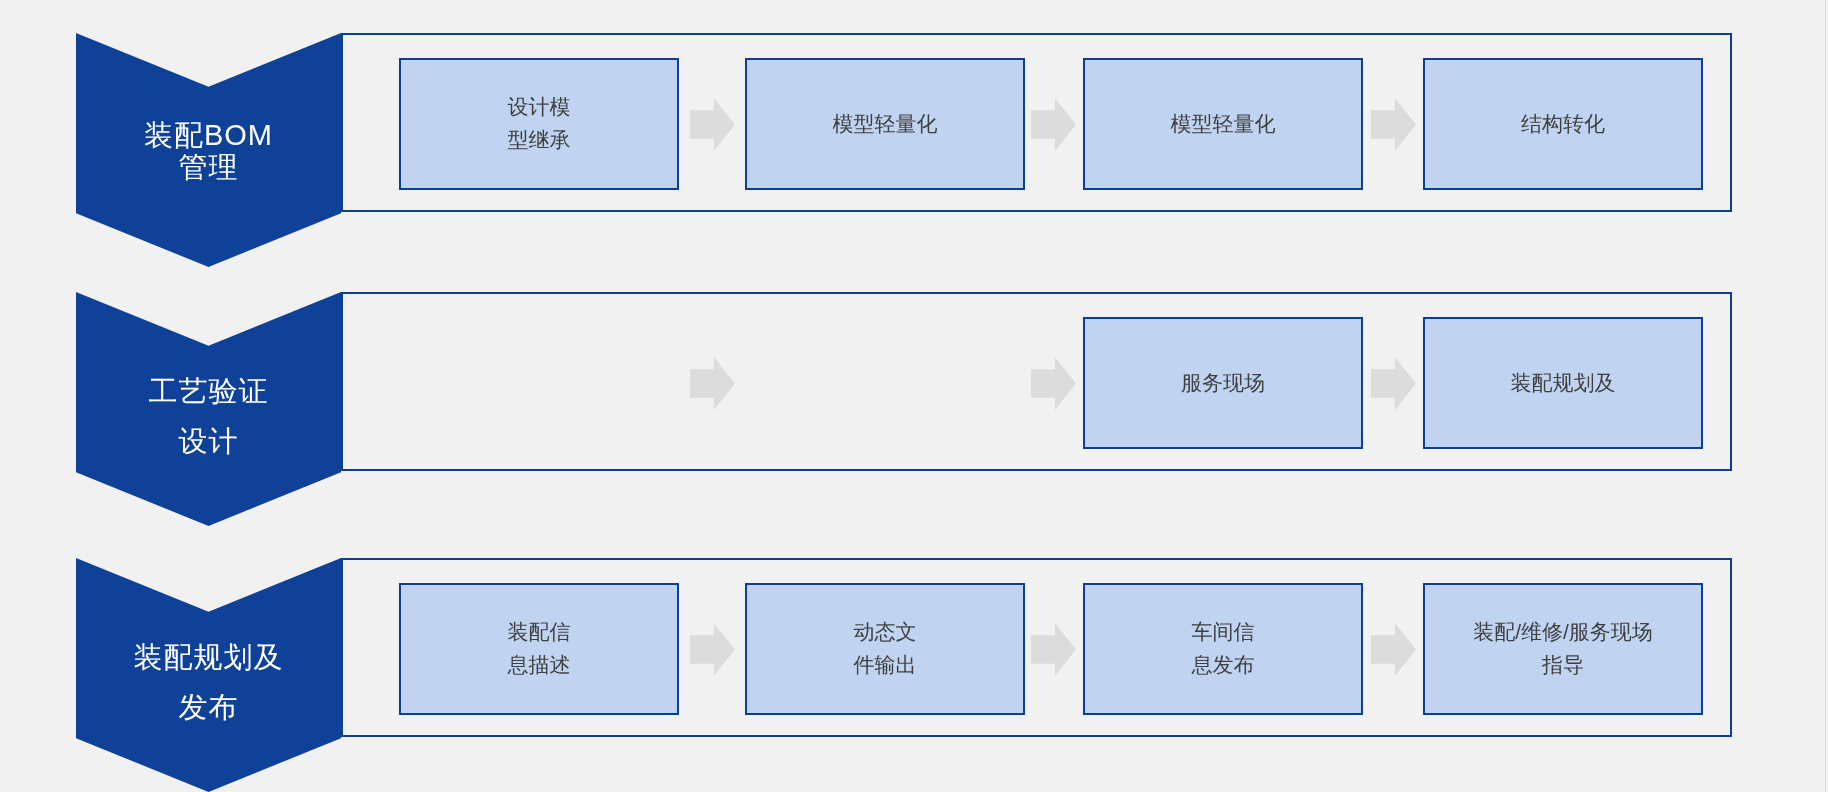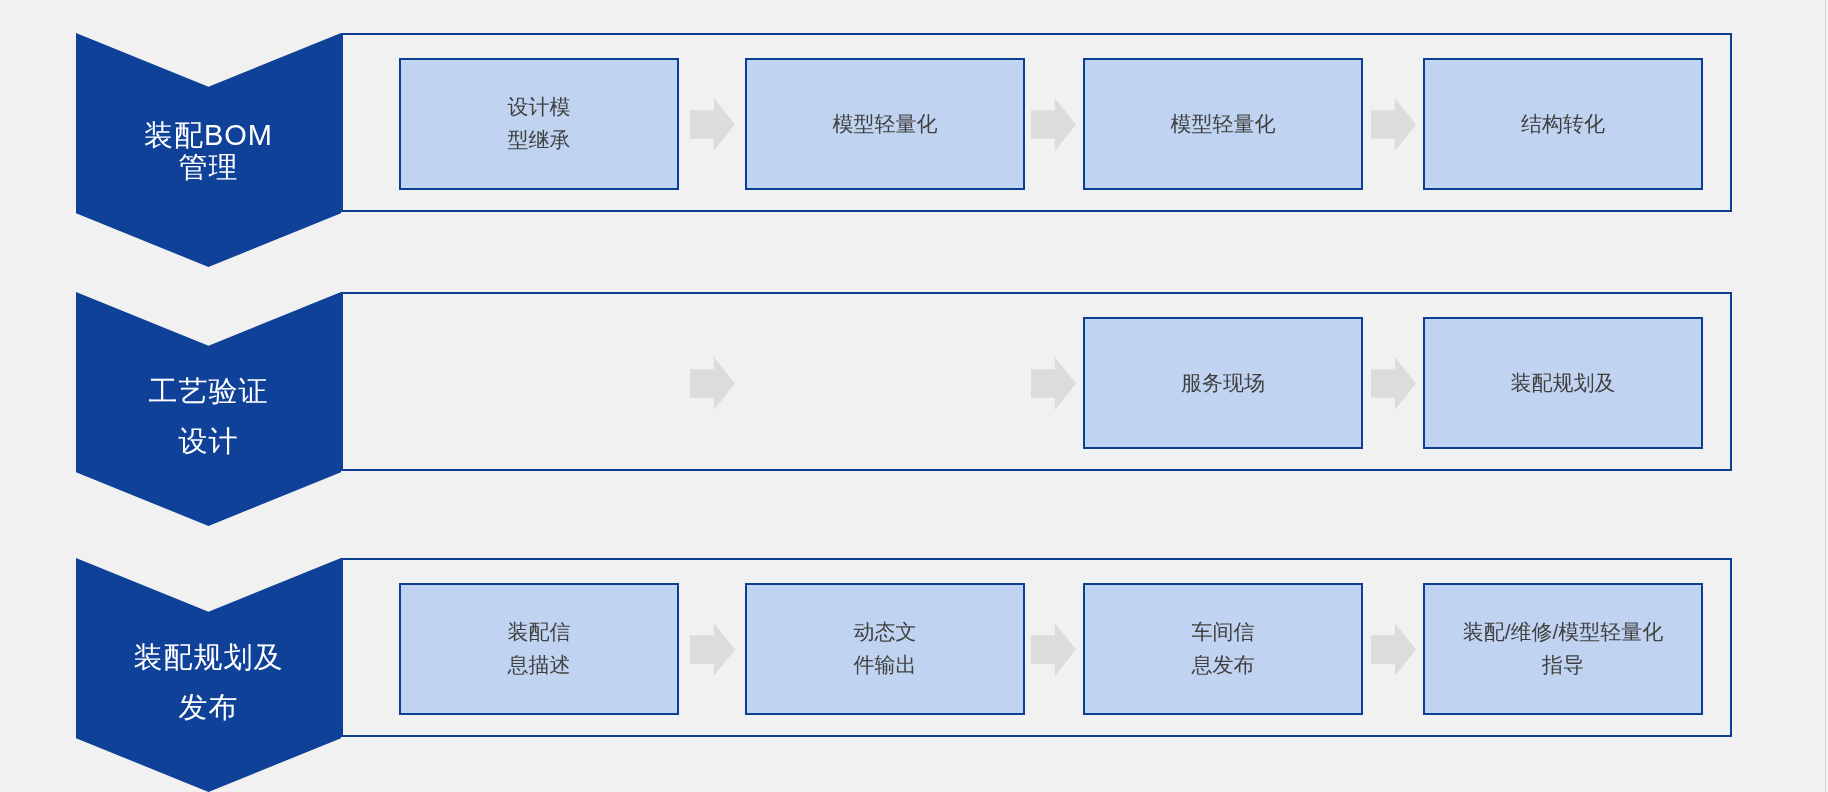--- a/index.html
+++ b/index.html
@@ -143,19 +143,19 @@
       <span class="box-label">动态文
 件输出</span>
     </div>
     <div class="arrow a1"></div>
     <div class="box b2">
       <span class="box-label">车间信
 息发布</span>
     </div>
     <div class="arrow a2"></div>
     <div class="box b3">
-      <span class="box-label">装配/维修/模型轻量化
+      <span class="box-label">装配/维修/服务现场
 指导</span>
     </div>
   </div>
 
   <div class="page-edge-line"></div>
 </div>
 
 </body></html>

